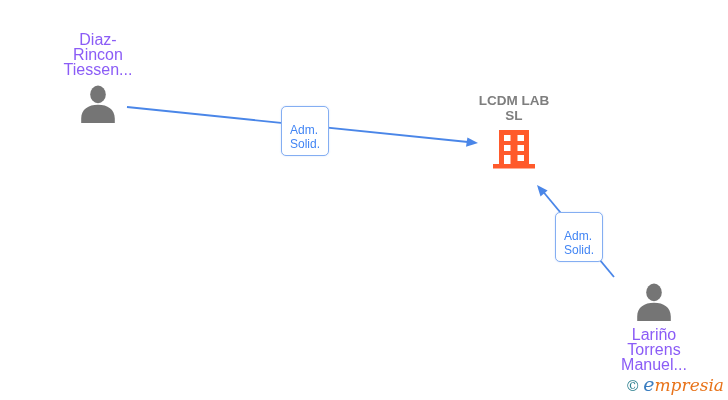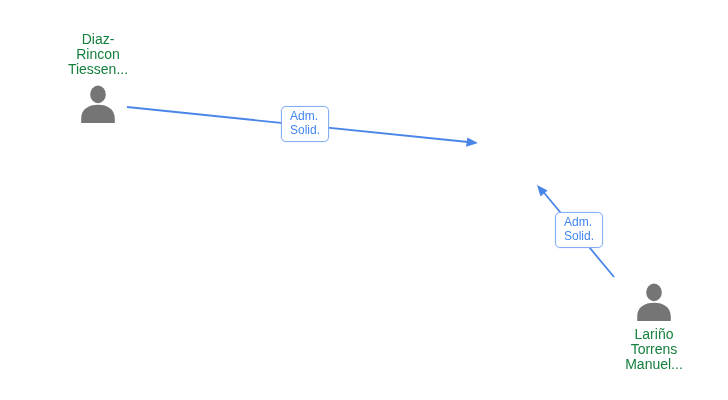--- a/index.html
+++ b/index.html
@@ -19,22 +19,22 @@
   }
   .node {
     position: absolute;
     width: 100px;
     display: flex;
     flex-direction: column;
     align-items: center;
     cursor: pointer;
   }
   .node-label {
-    color: #15803d;
-    font-size: 14px;
+    color: #8b5cf6;
+    font-size: 16px;
     line-height: 15px;
     text-align: center;
     white-space: pre-line;
   }
   .node-label.company {
     color: #7e7e7e;
     font-weight: bold;
     font-size: 13.5px;
   }
   .node-person1 { left: 48px; top: 32px; }
@@ -42,21 +42,21 @@
   .node-person2 { left: 604px; top: 283px; }
   .node-person1 .icon-wrap { margin-top: 8px; }
   .node-company .icon-wrap { margin-top: 7px; }
   .node-person2 .icon-wrap { margin-bottom: 4px; }
   .icon-wrap { line-height: 0; }
   .edge-chip {
     position: absolute;
     background: #ffffff;
     border: 1.5px solid #84aef2;
     border-radius: 5px;
-    padding: 3px 8px 4px 8px;
+    padding: 17px 8px 4px 8px;
     color: #4285f4;
     font-size: 12px;
     line-height: 13.5px;
     white-space: pre-line;
     box-shadow: 0 0 2px rgba(130,170,240,0.35);
     cursor: pointer;
   }
   .edge-chip-1 { left: 281px; top: 106px; }
   .edge-chip-2 { left: 555px; top: 212px; }
   .logo {
@@ -93,32 +93,51 @@
 Rincon
 Tiessen...</div>
     <div class="icon-wrap">
       <svg width="44" height="40" viewBox="0 0 22 20">
         <ellipse cx="11" cy="4.7" rx="3.9" ry="4.4" fill="#757575"></ellipse>
         <path d="M11 9.9 c-4.8 0 -8.4 2.3 -8.4 6.8 L2.6 19 h16.8 v-2.3 c0 -4.5 -3.6 -6.8 -8.4 -6.8 z" fill="#757575"></path>
       </svg>
     </div>
   </div>
 
+  <div class="node node-company">
+    <div class="node-label company">LCDM LAB
+SL</div>
+    <div class="icon-wrap">
+      <svg width="42" height="39" viewBox="0 0 42 39">
+        <rect x="6" y="0" width="30" height="35" fill="#ff5a2b"></rect>
+        <rect x="0" y="34" width="42" height="4.5" fill="#ff5a2b"></rect>
+        <rect x="11" y="5" width="6.5" height="6" fill="#ffffff"></rect>
+        <rect x="24.5" y="5" width="6.5" height="6" fill="#ffffff"></rect>
+        <rect x="11" y="15" width="6.5" height="6" fill="#ffffff"></rect>
+        <rect x="24.5" y="15" width="6.5" height="6" fill="#ffffff"></rect>
+        <rect x="11" y="25" width="6.5" height="9" fill="#ffffff"></rect>
+        <rect x="24.5" y="25" width="6.5" height="6" fill="#ffffff"></rect>
+      </svg>
+    </div>
+  </div>
 
   <div class="node node-person2">
     <div class="icon-wrap">
       <svg width="44" height="40" viewBox="0 0 22 20">
         <ellipse cx="11" cy="4.7" rx="3.9" ry="4.4" fill="#757575"></ellipse>
         <path d="M11 9.9 c-4.8 0 -8.4 2.3 -8.4 6.8 L2.6 19 h16.8 v-2.3 c0 -4.5 -3.6 -6.8 -8.4 -6.8 z" fill="#757575"></path>
       </svg>
     </div>
     <div class="node-label">Lariño
 Torrens
 Manuel...</div>
   </div>
 
   <div class="edge-chip edge-chip-1">Adm.
 Solid.</div>
   <div class="edge-chip edge-chip-2">Adm.
 Solid.</div>
 
+  <div class="logo">
+    <span class="copy">©</span><span class="brand-first">e</span><span class="brand-rest">mpresia</span>
+  </div>
 
 </div>
 
 </body></html>

